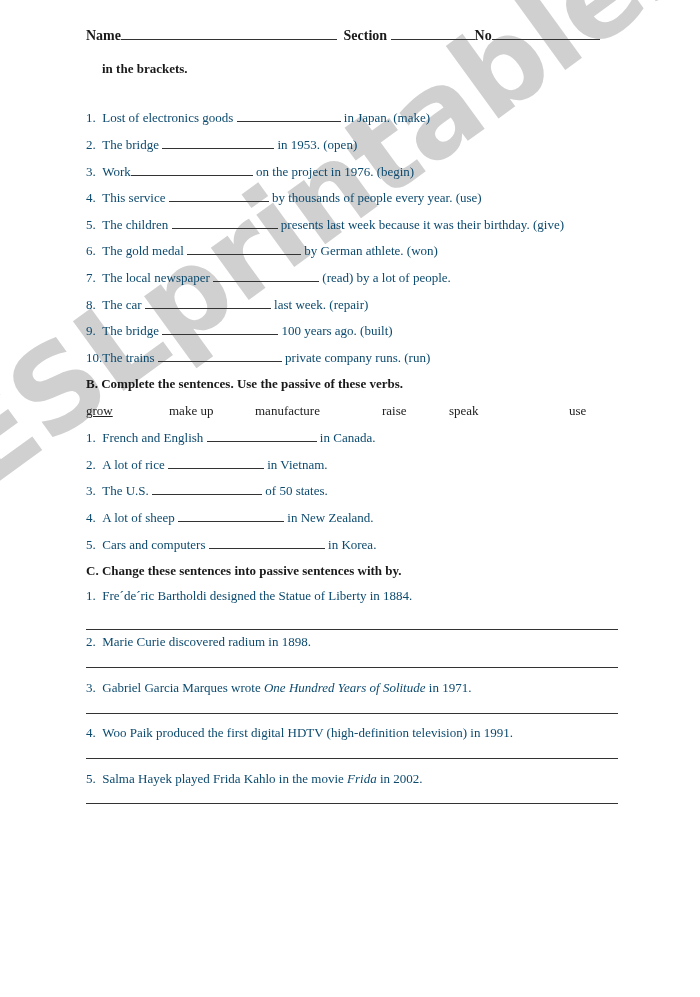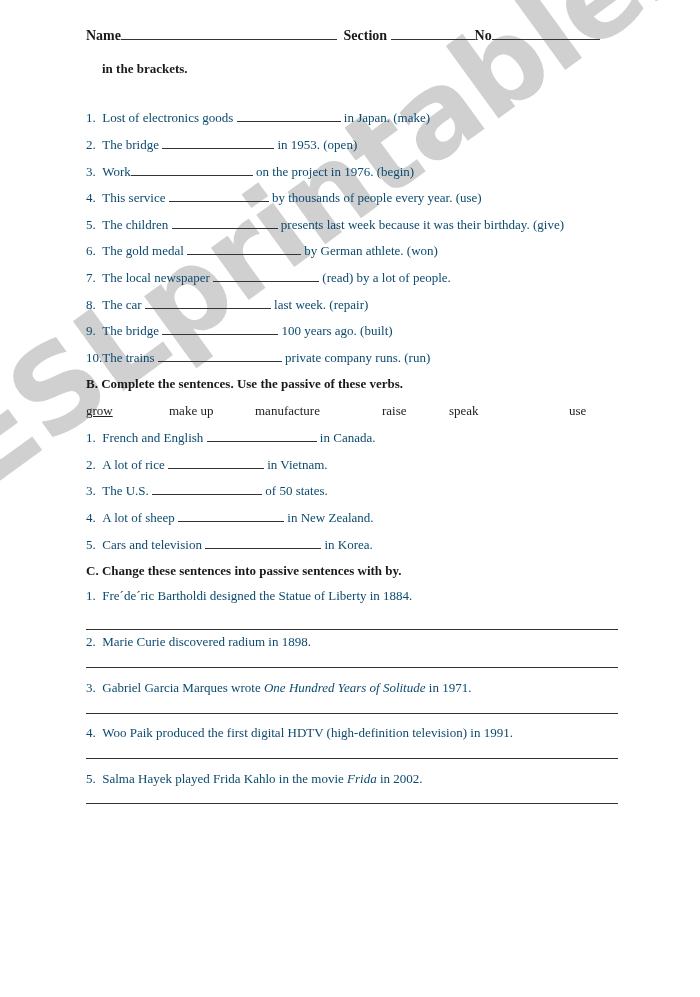--- a/index.html
+++ b/index.html
@@ -53,21 +53,21 @@
   <div class="abs wb" style="left:169px; top:403px;">make up</div>
   <div class="abs wb" style="left:255px; top:403px;text-align:right;">manufacture</div>
   <div class="abs wb" style="left:382px; top:403px;">raise</div>
   <div class="abs wb" style="left:449px; top:403px;">speak</div>
   <div class="abs wb" style="left:569px; top:403px;text-align:right;">use</div>
 
   <div class="abs line" style="left:86px; top:429px;"><span>1.</span>&nbsp;&nbsp;<span>French and English</span> <span class="blank" style="width:110px;"></span> <span>in Canada.</span></div>
   <div class="abs line" style="left:86px; top:456px;"><span>2.</span>&nbsp;&nbsp;<span>A lot of rice</span> <span class="blank" style="width:96px;"></span> <span>in Vietnam.</span></div>
   <div class="abs line" style="left:86px; top:482px;"><span>3.</span>&nbsp;&nbsp;<span>The U.S.</span> <span class="blank" style="width:110px;"></span> <span>of 50 states.</span></div>
   <div class="abs line" style="left:86px; top:509px;"><span>4.</span>&nbsp;&nbsp;<span>A lot of sheep</span> <span class="blank" style="width:106px;"></span> <span>in New Zealand.</span></div>
-  <div class="abs line" style="left:86px; top:536px;"><span>5.</span>&nbsp;&nbsp;<span>Cars and television</span> <span class="blank" style="width:116px;"></span> <span>in Korea.</span></div>
+  <div class="abs line" style="left:86px; top:536px;"><span>5.</span>&nbsp;&nbsp;<span>Cars and computers</span> <span class="blank" style="width:116px;"></span> <span>in Korea.</span></div>
 
   <div class="abs instr" style="left:86px; top:562px;">C. Change these sentences into passive sentences with by.</div>
 
   <div class="abs line" style="left:86px; top:588px;"><span>1.</span>&nbsp;&nbsp;<span>Fre´de´ric Bartholdi designed the Statue of Liberty in 1884.</span></div>
   <div class="answer-line" style="top:629px;"></div>
 
   <div class="abs line" style="left:86px; top:634px;"><span>2.</span>&nbsp;&nbsp;<span>Marie Curie discovered radium in 1898.</span></div>
   <div class="answer-line" style="top:667px;"></div>
 
   <div class="abs line" style="left:86px; top:680px;"><span>3.</span>&nbsp;&nbsp;<span>Gabriel Garcia Marques wrote </span><span class="it">One Hundred Years of Solitude</span><span> in 1971.</span></div>

